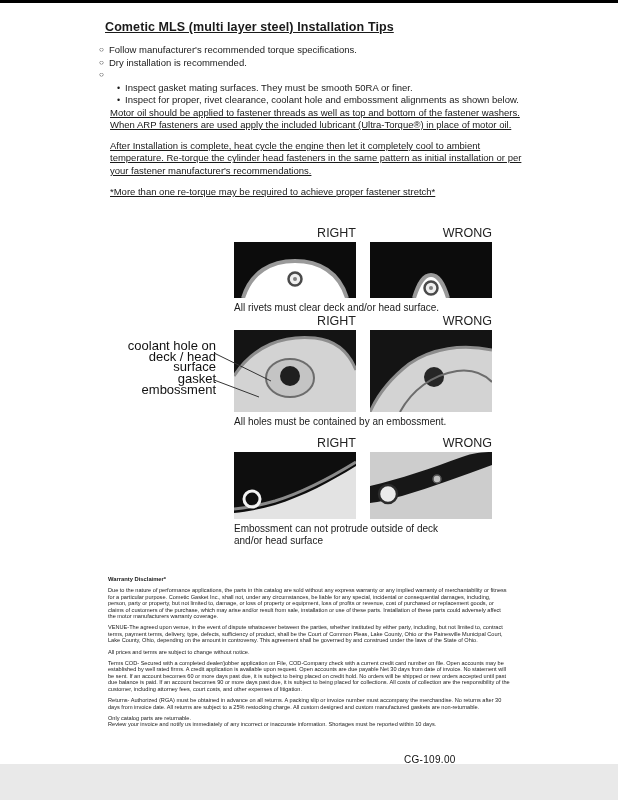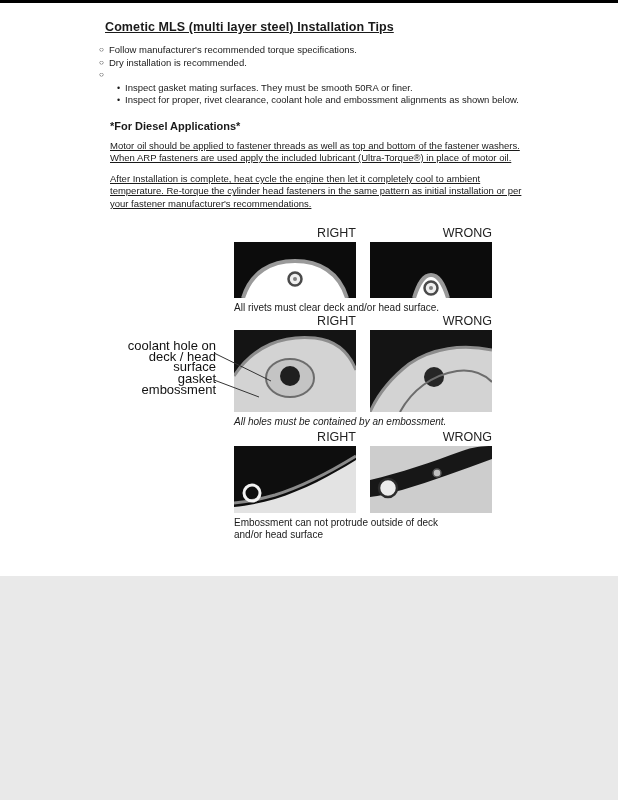--- a/index.html
+++ b/index.html
@@ -1,18 +1,18 @@
 <!DOCTYPE html>
 <html><head>
 <meta charset="utf-8">
 <style>
   * { margin:0; padding:0; box-sizing:border-box; }
   html,body { background:#e9e9e9; }
   body { font-family:"Liberation Sans", sans-serif; color:#1a1a1a; }
-  .page { position:relative; width:618px; height:576px; background:#ffffff; margin:0 auto; overflow:hidden; }
+  .page { position:relative; width:618px; height:764px; background:#ffffff; margin:0 auto; overflow:hidden; }
   .top-rule { position:absolute; top:0; left:0; width:618px; height:3px; background:#000; }
 
   
   .content { position:absolute; left:95px; top:20px; width:432px; }
   .title { font-size:12.5px; font-weight:bold; text-decoration:underline; margin-left:10px; margin-bottom:10px; letter-spacing:.1px; }
   .bullets { font-size:9.5px; line-height:12.5px; }
   .b-row { display:flex; padding-left:4px; }
   .b-row .glyph { width:10px; flex:0 0 10px; font-size:8px; line-height:12.5px; }
   .b-row.sub { padding-left:22px; }
   .b-row.sub .glyph { width:8px; flex:0 0 8px; font-size:9px; }
@@ -20,21 +20,21 @@
   .diesel-heading { font-size:11px; font-weight:bold; margin-top:13px; margin-bottom:8px; }
   .para { font-size:9.5px; line-height:12.3px; margin-bottom:9px; max-width:420px;text-decoration:underline; }
 
   
   .figures { position:absolute; left:234px; top:226px; width:258px; }
   .fig-row { display:grid; grid-template-columns:122px 122px; column-gap:14px; }
   .fig-label { text-align:right; font-size:12.5px; line-height:14px; margin-bottom:2px; color:#222; }
   .fig { display:block; width:122px; }
   .fig-caption { font-size:10px; line-height:12px; margin-top:4px; white-space:pre-line; }
   .mb-r1 { margin-bottom:0; }
-  .mb-r2 { margin-bottom:2px;font-style:italic; }
+  .mb-r2 { margin-bottom:8px; }
 
   
   .ann { position:absolute; font-size:13px; line-height:10.5px; text-align:right; white-space:pre-line; color:#111; }
   .ann-coolant { left:126px; top:341px; width:90px; }
   .ann-emboss  { left:116px; top:374px; width:100px; }
   .ann-lines { position:absolute; left:213px; top:345px; width:64px; height:60px; z-index:4; }
 
   
   .legal { position:absolute; left:108px; top:576px; width:402px; font-size:5.6px; line-height:6.4px; color:#222; }
   .legal .lg-head { font-weight:bold; font-size:5.8px; margin-bottom:5px; }
@@ -68,23 +68,23 @@
         <span class="glyph">•</span>
         <span>Inspect gasket mating surfaces.  They must be smooth 50RA or finer.</span>
       </div>
       <div class="b-row sub">
         <span class="glyph">•</span>
         <span>Inspect for proper, rivet clearance, coolant hole and embossment alignments as shown below.</span>
       </div>
     </div>
 
     <div class="section">
-      <div class="diesel-heading">*For Diesel Applications*</div>
       <div class="para">Motor oil should be applied to fastener threads as well as top and bottom of the fastener washers. When ARP fasteners are used apply the included lubricant (Ultra-Torque®) in place of motor oil.</div>
       <div class="para">After Installation is complete, heat cycle the engine then let it completely cool to ambient temperature. Re-torque the cylinder head fasteners in the same pattern as initial installation or per your fastener manufacturer's recommendations.</div>
+      <div class="para">*More than one re-torque may be required to achieve proper fastener stretch*</div>
     </div>
   </div>
 
   <div class="ann ann-coolant">coolant hole on
 deck / head surface</div>
   <div class="ann ann-emboss">gasket embossment</div>
   <svg class="ann-lines" viewBox="0 0 64 60">
     <line x1="1" y1="8" x2="58" y2="36" stroke="#333" stroke-width="1"></line>
     <line x1="1" y1="35" x2="46" y2="52" stroke="#333" stroke-width="1"></line>
   </svg>

